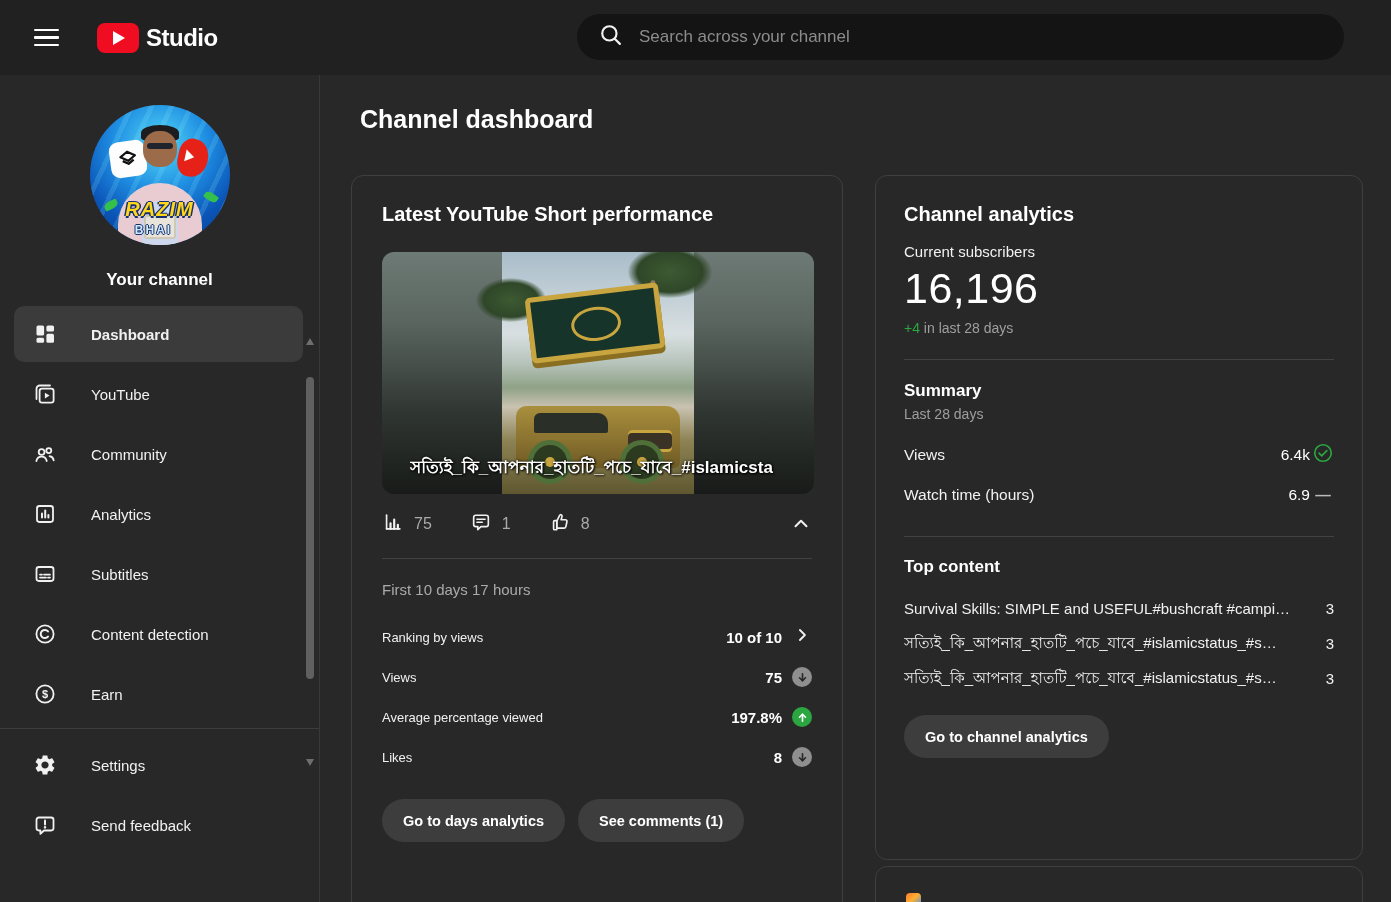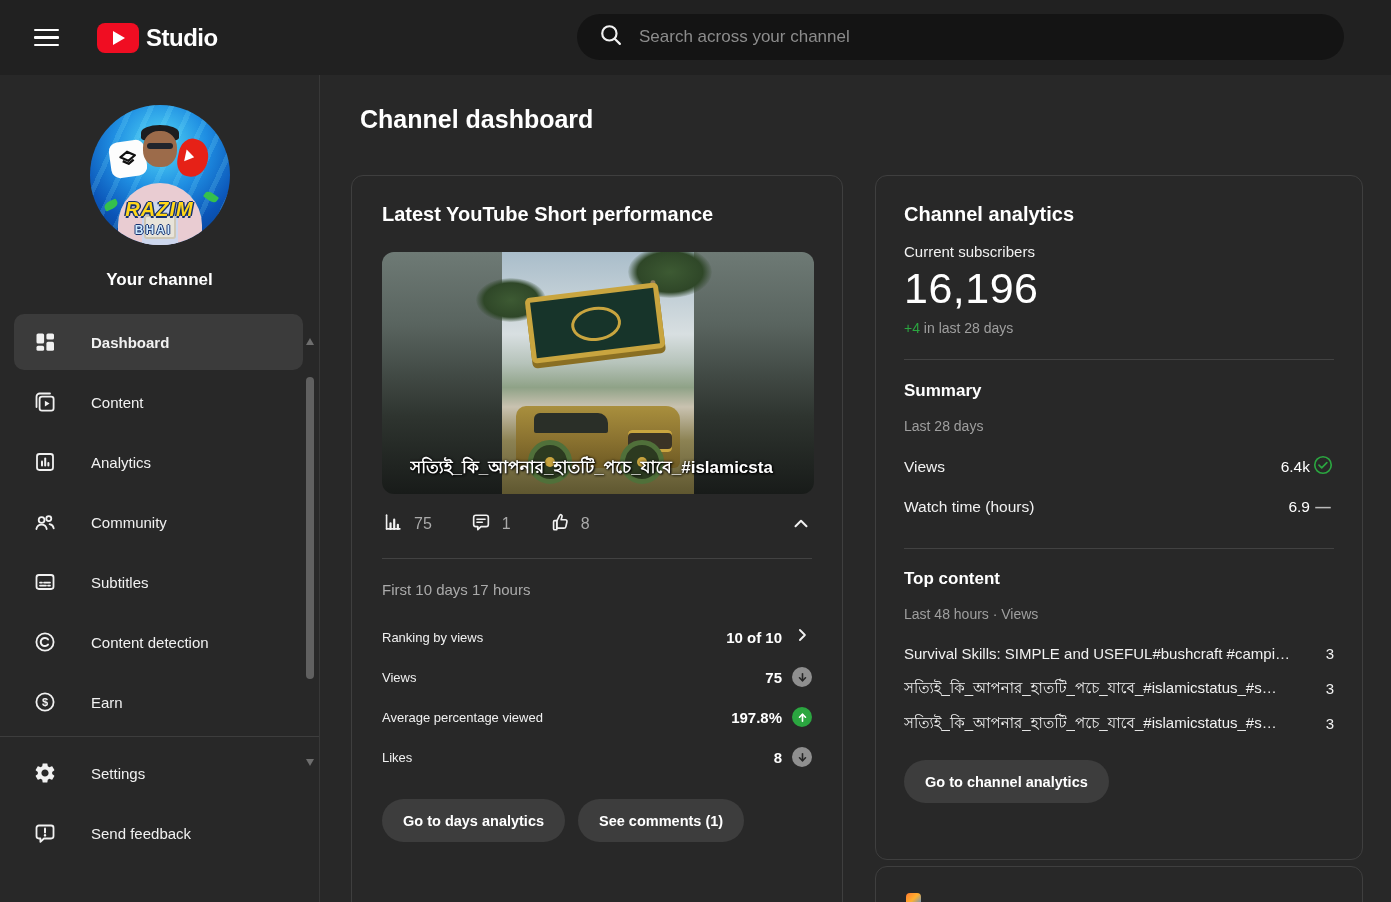--- a/index.html
+++ b/index.html
@@ -32,21 +32,21 @@
   .avatar .jacket { position:absolute; left:28px; bottom:0; width:84px; height:62px; background:#e9ccd2; border-radius:42px 42px 0 0; }
   .avatar .shirt { position:absolute; left:52px; bottom:0; width:36px; height:44px; background:#cdd7ee; border-radius:18px 18px 0 0; }
   .avatar .plaque { position:absolute; left:54px; bottom:6px; width:32px; height:24px; background:#e8e4da; border:2px solid #cfc8b6; border-radius:3px; }
   .avatar .head { position:absolute; left:53px; top:26px; width:34px; height:36px; background:#9c6b4a; border-radius:46%; }
   .avatar .hair { position:absolute; left:51px; top:20px; width:38px; height:16px; background:#1d1d1f; border-radius:50% 50% 20% 20%; }
   .avatar .shades { position:absolute; left:57px; top:38px; width:26px; height:6px; background:#20242c; border-radius:3px; }
   .avatar .nm1 { position:absolute; left:0; right:0; bottom:24px; text-align:center; font-size:20px; font-weight:bold; font-style:italic; color:#ffd61a; letter-spacing:1px; text-shadow:-1.5px 0 #14306e, 1.5px 0 #14306e, 0 -1.5px #14306e, 0 1.5px #14306e; }
   .avatar .nm2 { position:absolute; left:0; right:12px; bottom:8px; text-align:center; font-size:12px; font-weight:bold; color:#cfeaff; letter-spacing:2px; text-shadow:-1px 0 #14306e, 1px 0 #14306e, 0 -1px #14306e, 0 1px #14306e; }
   .yc { margin-top:25px; text-align:center; font-size:17px; font-weight:bold; color:#fff; }
   .cn { margin-top:8px; text-align:center; font-size:14.5px; color:#9f9f9f; }
-  .menu { margin-top:24px; }
+  .menu { margin-top:16px; }
   .mi { display:flex; align-items:center; height:56px; margin:0 16px 4px 14px; border-radius:10px; padding-left:19px; cursor:pointer; }
   .mi.active { background:#3b3b3b; }
   .mi .mic { width:24px; height:24px; display:inline-flex; }
   .mi .mil { margin-left:34px; font-size:15px; font-weight:500; color:#f1f1f1; }
   .mi.active .mil { font-weight:bold; }
   .menu-divider { height:1px; background:rgba(255,255,255,0.1); margin:6px 0 8px; }
   .oicon svg { fill:none; stroke:#f1f1f1; stroke-width:1.8; stroke-linecap:round; stroke-linejoin:round; }
   .ficon svg { fill:#f1f1f1; stroke:none; }
   
   .sb { position:absolute; right:4px; top:263px; width:10px; height:432px; }
@@ -95,21 +95,21 @@
   .ind.green { background:#2ba640; }
   .btnrow { margin-top:22px; display:flex; gap:13px; }
   .pill { height:43px; border:none; border-radius:22px; background:#3d3d3d; color:#fff; font-weight:bold; font-size:14.5px; padding:0 21px; cursor:pointer; font-family:inherit; }
 
   
   .sublabel { margin-top:17px; font-size:15px; color:#f1f1f1; }
   .subcount { margin-top:4px; font-size:43px; font-weight:400; color:#fff; letter-spacing:0.5px; }
   .delta { margin-top:7px; font-size:14px; color:#9f9f9f; }
   .delta b { color:#2ba640; font-weight:normal; }
   .sec-title { font-size:17px; font-weight:bold; color:#fff; }
-  .sec-sub { margin-top:17px; font-size:14px; color:#9f9f9f; }
+  .sec-sub { margin-top:5px; font-size:14px; color:#9f9f9f; }
   .srow { height:40px; display:flex; align-items:center; font-size:15.5px; color:#f1f1f1; }
   .srow .right { margin-left:auto; display:flex; align-items:center; gap:2px; }
   .srow .sv { font-weight:500; color:#fff; font-size:15.5px; }
   .dash { color:#bbb; font-weight:bold; width:22px; text-align:center; }
   .trow { height:35px; display:flex; align-items:center; font-size:15px; color:#f1f1f1; }
   .trow .tt { flex:1; white-space:nowrap; overflow:hidden; text-overflow:ellipsis; padding-right:14px; }
   .trow .tv { width:16px; text-align:right; }
   .card3 .sparkle { position:absolute; left:30px; top:26px; width:15px; height:15px; border-radius:4px; background:linear-gradient(135deg,#ff7a2f 0%,#ffb02f 45%,#2f8cff 100%); }
 </style>
 </head>
@@ -175,43 +175,43 @@
         <span class="mil">Dashboard</span>
       </div>
       <div class="mi">
         <span class="mic oicon">
           <svg width="24" height="24" viewBox="0 0 24 24">
               <path d="M3.5 17V6.8a3.3 3.3 0 0 1 3.3-3.3H17"></path>
               <rect x="6.6" y="6.6" width="14" height="14" rx="2.4"></rect>
               <path d="M11.9 10.7v5.8l4.7-2.9z" fill="#f1f1f1" stroke="none"></path>
             </svg>
         </span>
-        <span class="mil">Content</span>
+        <span class="mil">YouTube</span>
+      </div>
+      <div class="mi">
+        <span class="mic oicon">
+          <svg width="24" height="24" viewBox="0 0 24 24">
+              <circle cx="8.6" cy="10" r="2.9"></circle>
+              <path d="M3.4 19c.5-2.8 2.6-4.4 5.2-4.4 2.5 0 4.6 1.6 5.1 4.4"></path>
+              <circle cx="15.8" cy="8.6" r="2.5"></circle>
+              <path d="M16.6 14.2c2.1.4 3.7 1.9 4.1 4.2"></path>
+            </svg>
+        </span>
+        <span class="mil">Community</span>
       </div>
       <div class="mi">
         <span class="mic oicon">
           <svg width="24" height="24" viewBox="0 0 24 24">
               <rect x="4" y="4" width="16" height="16" rx="2.4"></rect>
               <line x1="9" y1="15.6" x2="9" y2="11.4" stroke-width="2"></line>
               <line x1="12.2" y1="15.6" x2="12.2" y2="8.4" stroke-width="2"></line>
               <line x1="15.4" y1="15.6" x2="15.4" y2="13" stroke-width="2"></line>
             </svg>
         </span>
         <span class="mil">Analytics</span>
-      </div>
-      <div class="mi">
-        <span class="mic oicon">
-          <svg width="24" height="24" viewBox="0 0 24 24">
-              <circle cx="8.6" cy="10" r="2.9"></circle>
-              <path d="M3.4 19c.5-2.8 2.6-4.4 5.2-4.4 2.5 0 4.6 1.6 5.1 4.4"></path>
-              <circle cx="15.8" cy="8.6" r="2.5"></circle>
-              <path d="M16.6 14.2c2.1.4 3.7 1.9 4.1 4.2"></path>
-            </svg>
-        </span>
-        <span class="mil">Community</span>
       </div>
       <div class="mi">
         <span class="mic oicon">
           <svg width="24" height="24" viewBox="0 0 24 24">
               <rect x="3.5" y="5" width="17" height="14" rx="2.4"></rect>
               <line x1="7" y1="12.6" x2="9" y2="12.6"></line>
               <line x1="11" y1="12.6" x2="17" y2="12.6"></line>
               <line x1="7" y1="15.6" x2="13" y2="15.6"></line>
               <line x1="15" y1="15.6" x2="17" y2="15.6"></line>
             </svg>
@@ -417,21 +417,20 @@
         <span>Watch time (hours)</span>
         <span class="right">
           <span class="sv">6.9</span>
           <span class="dash">—</span>
         </span>
       </div>
 
       <div class="hr" style="margin-top:21px;"></div>
 
       <div class="sec-title" style="margin-top:20px;">Top content</div>
-      <div class="sec-sub">Last 48 hours · Views</div>
 
       <div style="margin-top:14px;">
         <div class="trow">
           <span class="tt">Survival Skills: SIMPLE and USEFUL#bushcraft #campi…</span>
           <span class="tv">3</span>
         </div>
         <div class="trow">
           <span class="tt">সত্যিই_কি_আপনার_হাতটি_পচে_যাবে_#islamicstatus_#s…</span>
           <span class="tv">3</span>
         </div>

